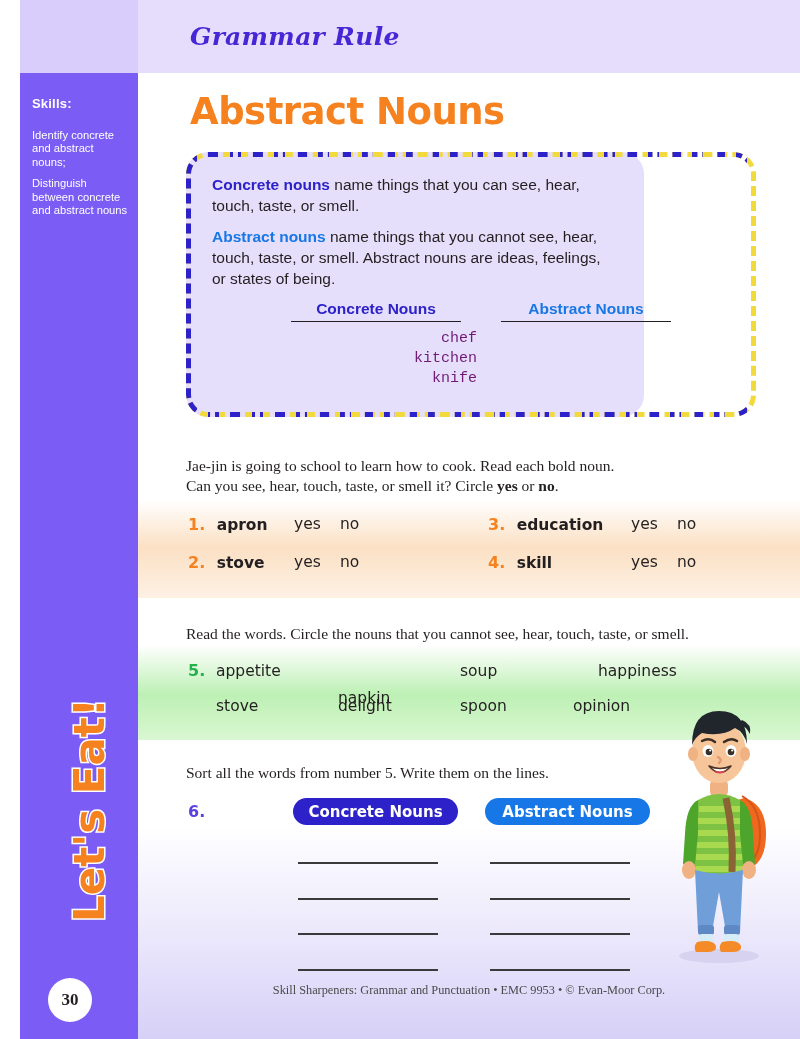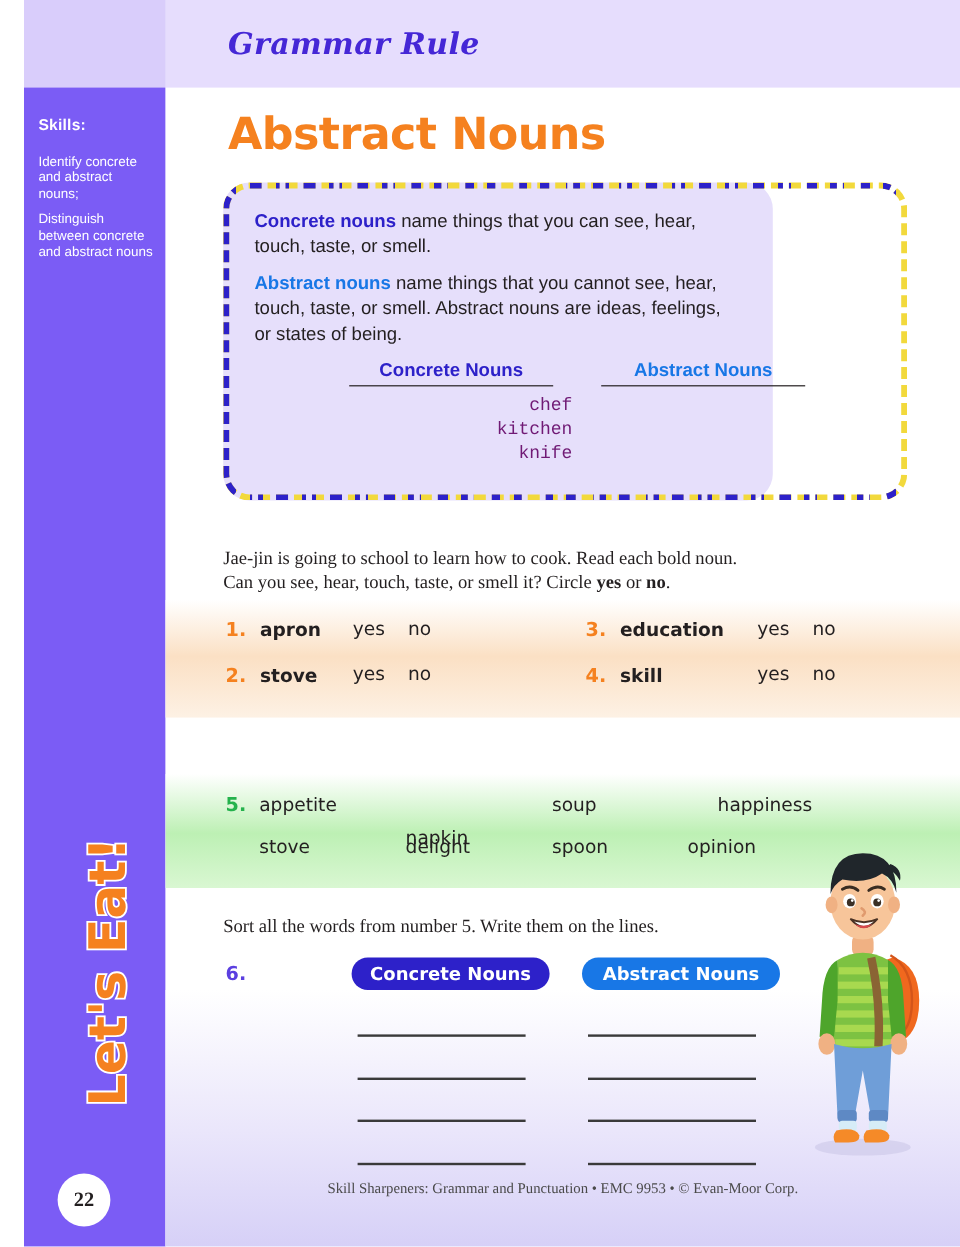--- a/index.html
+++ b/index.html
@@ -163,21 +163,21 @@
       <div class="skills-title">Skills:</div>
       <div class="skills-line">Identify concrete and abstract nouns;</div>
       <div class="skills-gap"></div>
       <div class="skills-line">Distinguish between concrete and abstract nouns</div>
     </div>
 
     <div class="letseat-wrap">
       <span class="letseat">Let's Eat!</span>
     </div>
 
-    <div class="pagenum">22</div>
+    <div class="pagenum">30</div>
   </div>
 
   <div class="content">
 
     <div class="ribbon"></div>
     <div class="ribbon-title">Grammar Rule</div>
     <div class="page-title">Abstract Nouns</div>
 
     <div class="rulebox">
       <p class="rule-p">
@@ -237,20 +237,21 @@
     </div>
     <div class="q-row" style="left:350px;top:553px;">
       <span class="q-num orange">4.</span>
       <span class="q-word" style="margin-left:7px;">skill</span>
       <span class="q-opt" style="position:absolute;left:143px;">yes</span>
       <span class="q-opt" style="position:absolute;left:189px;">no</span>
     </div>
 
     <div class="sec-green"></div>
 
+    <div class="instr" style="left:48px;top:624px;width:600px;">Read the words. Circle the nouns that you cannot see, hear, touch, taste, or smell.</div>
 
     <div class="q-row" style="left:50px;top:661px;">
       <span class="q-num green">5.</span>
     </div>
     <div class="w-cell" style="left:78px;top:662px;">appetite</div>
     <div class="w-cell" style="left:200px;top:689px;">napkin</div>
     <div class="w-cell" style="left:322px;top:662px;">soup</div>
     <div class="w-cell" style="left:460px;top:662px;">happiness</div>
     <div class="w-cell" style="left:78px;top:697px;">stove</div>
     <div class="w-cell" style="left:200px;top:697px;">delight</div>

